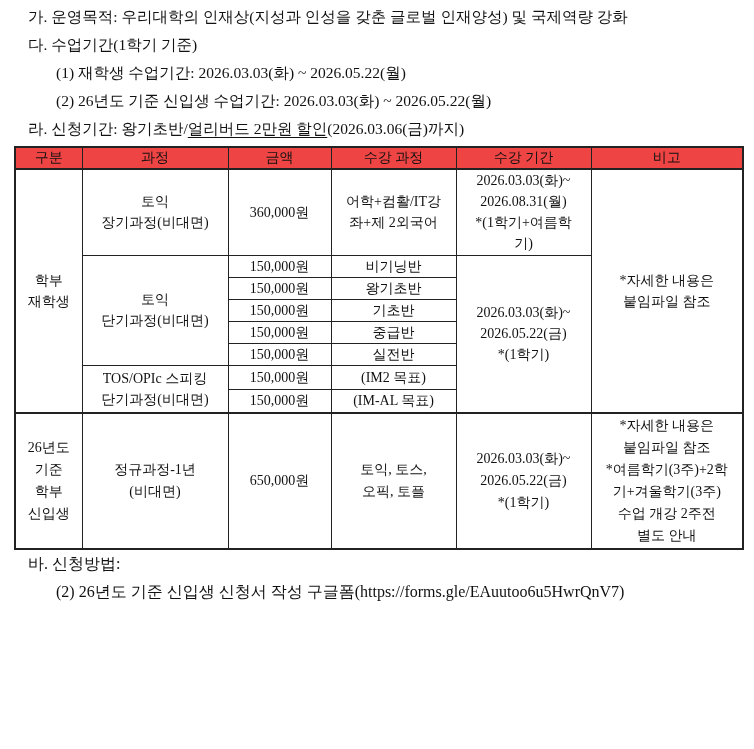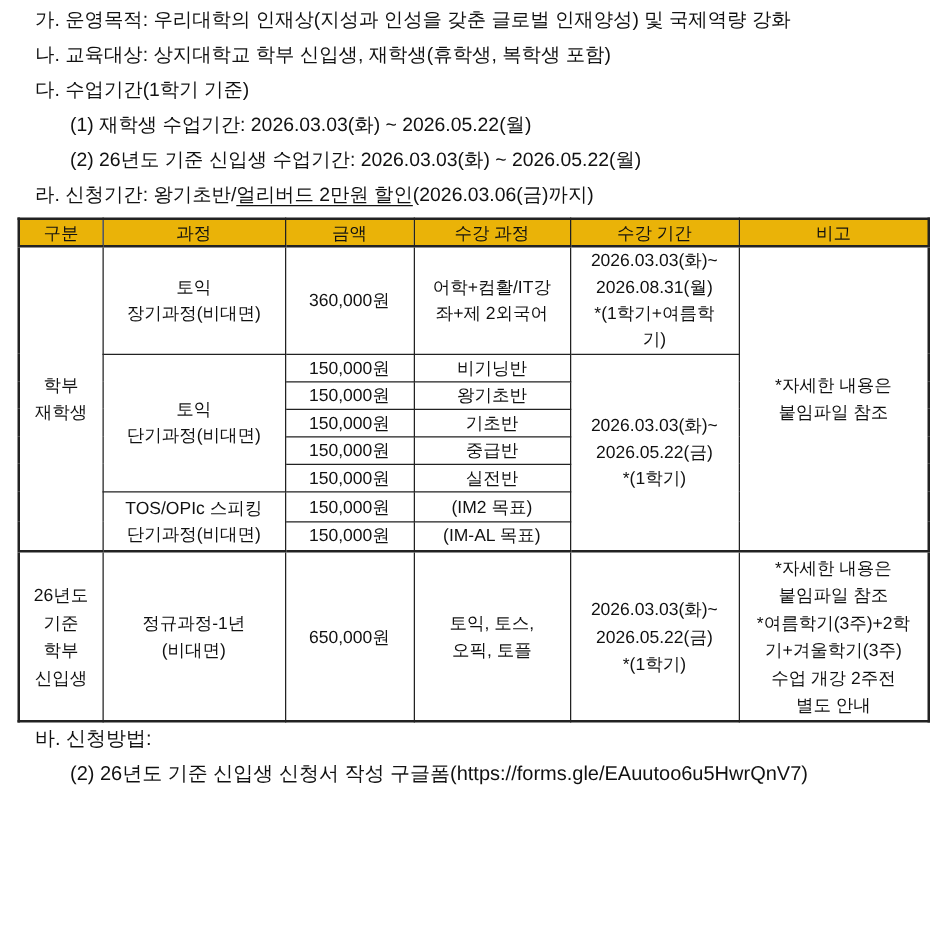--- a/index.html
+++ b/index.html
@@ -3,21 +3,21 @@
 <meta charset="utf-8">
 <style>
   * { box-sizing: border-box; }
   html, body { margin: 0; padding: 0; background: #ffffff; }
   .page {
     position: relative;
     width: 754px;
     height: 749px;
     background: #ffffff;
     color: #111111;
-    font-family: Liberation Sans, sans-serif;
+    font-family: Liberation Serif, serif;
     overflow: hidden;
   }
   .intro { padding: 3px 0 0 28px; font-size: 15.5px; line-height: 28px; }
   .intro-line { white-space: nowrap; }
   .indent-cont { padding-left: 72px; }
   .indent-sub { padding-left: 28px; }
   .u { text-decoration: underline; text-underline-offset: 3px; }
 
   table.fee {
     border-collapse: collapse;
@@ -30,21 +30,21 @@
   table.fee th, table.fee td {
     border: 1px solid #222222;
     text-align: center;
     vertical-align: middle;
     white-space: pre-line;
     padding: 0 2px;
     line-height: 21px;
     overflow: hidden;
   }
   table.fee thead th {
-    background: #eab308;
+    background: #ef4444;
     border-bottom: 2px solid #222222;
     font-weight: normal;
     height: 22px;
     line-height: 20px;
     margin-left: 38px;
   }
   tr.r1 { height: 86px; }
   tr.rs { height: 22px; }
   tr.rt { height: 24px; padding-left: 25px; }
   tr.sec2 { height: 136px; }
@@ -53,21 +53,20 @@
   .outro { padding-left: 28px; font-size: 16px; line-height: 28px; }
   .outro-line { white-space: nowrap; }
 </style>
 </head>
 <body>
 
 <div class="page">
 
   <div class="intro">
     <div class="intro-line">가. 운영목적: 우리대학의 인재상(지성과 인성을 갖춘 글로벌 인재양성) 및 국제역량 강화</div>
-    <div class="intro-line">나. 교육대상: 상지대학교 학부 신입생, 재학생(휴학생, 복학생 포함)</div>
     <div class="intro-line">다. 수업기간(1학기 기준)</div>
     <div class="intro-line indent-sub">(1) 재학생 수업기간: 2026.03.03(화) ~ 2026.05.22(월)</div>
     <div class="intro-line indent-sub">(2) 26년도 기준 신입생 수업기간: 2026.03.03(화) ~ 2026.05.22(월)</div>
     <div class="intro-line"><span>라. 신청기간: 왕기초반/</span><span class="u">얼리버드 2만원 할인</span><span>(2026.03.06(금)까지)</span></div>
   </div>
 
   <table class="fee">
     <colgroup>
       <col style="width:67px">
         <col style="width:146px">

